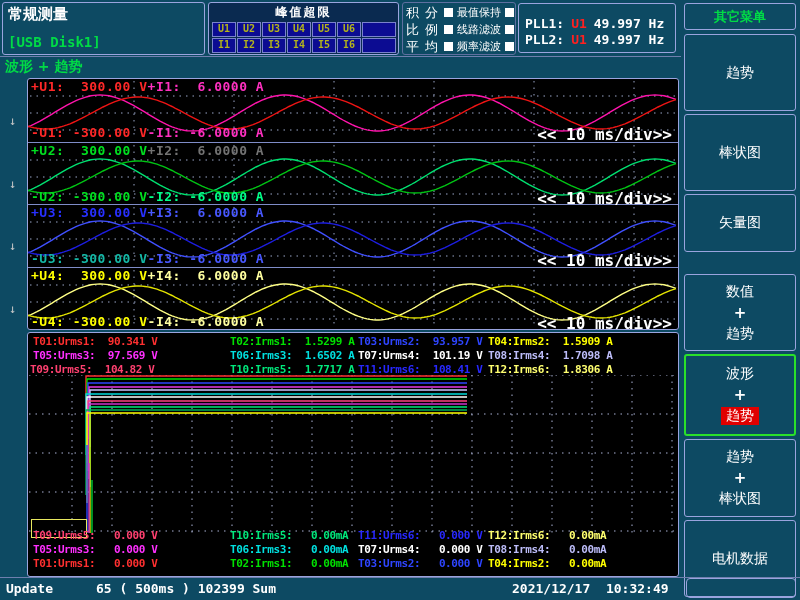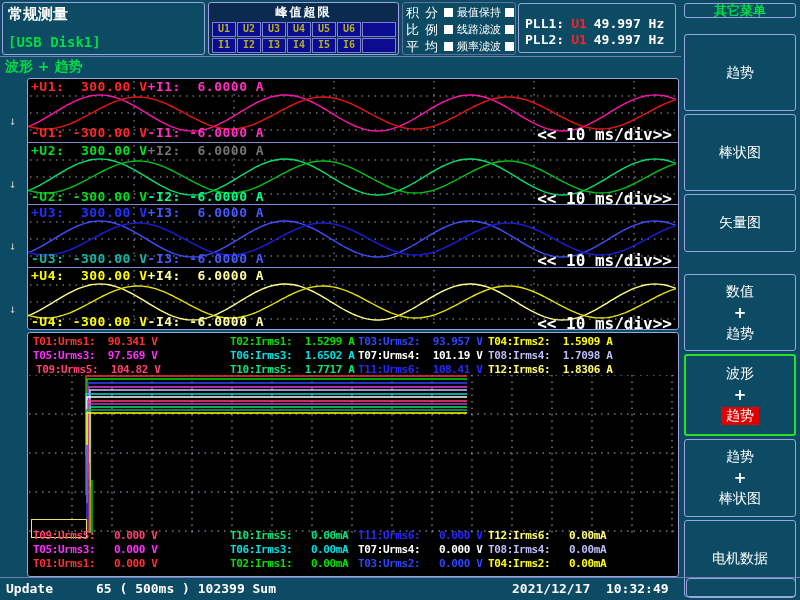--- a/index.html
+++ b/index.html
@@ -36,21 +36,21 @@
   .wlabel{position:absolute;left:3px;font-size:13px;font-weight:bold;letter-spacing:.5px;white-space:pre;z-index:2}
   .wlabel.top{top:0px}
   .wlabel.bot{top:46px}
   .tbase{position:absolute;right:6px;top:46px;color:#fff;font-size:16px;font-weight:bold;z-index:2;white-space:pre}
   .gutarrow{position:absolute;left:9px;color:#c8c8c8;font-size:12px;z-index:3}
   
   .trendpanel{left:27px;top:332px;width:652px;height:245px;background:#000;overflow:hidden}
   .ro{position:absolute;font-size:11px;font-weight:bold;letter-spacing:-0.4px;white-space:pre;z-index:3}
   .cursorbox{position:absolute;left:3px;top:186px;width:56px;height:19px;border:1px solid #e8e860;z-index:2}
   
-  .menutitle{left:684px;top:3px;width:112px;height:15px;display:flex;align-items:center;justify-content:center;
+  .menutitle{left:684px;top:3px;width:112px;height:27px;display:flex;align-items:center;justify-content:center;
              color:#00db46;font-size:13px;font-weight:bold}
   .mitem{position:absolute;left:684px;width:112px;border:1px solid #9aa4de;border-radius:3px;display:flex;
          flex-direction:column;align-items:center;justify-content:center;gap:3px;font-size:14px;color:#fff;cursor:default}
   .mitem.sel{border:2px solid #2ae02a}
   .mline{white-space:pre}
   .mline.hl{background:#e00000;padding:0 5px}
   
   .status{position:absolute;left:0;top:578px;width:800px;height:22px;font-size:13px;font-weight:bold;color:#fff}
   .st-upd{position:absolute;left:6px;top:3px}
   .st-val{position:absolute;left:96px;top:3px;white-space:pre}
@@ -207,21 +207,21 @@
   <div class="panelbox trendpanel" id="trendPanel">
     <div class="cursorbox"></div>
   <span class="ro" style="left: 5px; top: 2px; color: rgb(255, 48, 48); text-align: center;">T01:Urms1:  90.341 V</span>
       <span class="ro" style="left: 202px; top: 2px; color: rgb(0, 224, 0);">T02:Irms1:  1.5299 A</span>
       <span class="ro" style="left: 330px; top: 2px; color: rgb(46, 69, 255);">T03:Urms2:  93.957 V</span>
       <span class="ro" style="left: 460px; top: 2px; color: rgb(255, 255, 0);">T04:Irms2:  1.5909 A</span>
       <span class="ro" style="left: 5px; top: 16px; color: rgb(255, 48, 255);">T05:Urms3:  97.569 V</span>
       <span class="ro" style="left: 202px; top: 16px; color: rgb(0, 224, 224);">T06:Irms3:  1.6502 A</span>
       <span class="ro" style="left: 330px; top: 16px; color: rgb(255, 255, 255);">T07:Urms4:  101.19 V</span>
       <span class="ro" style="left: 460px; top: 16px; color: rgb(188, 188, 248);">T08:Irms4:  1.7098 A</span>
-      <span class="ro" style="left: 8px; top: 30px; color: rgb(255, 64, 112);">T09:Urms5:  104.82 V</span>
+      <span class="ro" style="left: 2px; top: 30px; color: rgb(255, 64, 112);">T09:Urms5:  104.82 V</span>
       <span class="ro" style="left: 202px; top: 30px; color: rgb(0, 232, 124);">T10:Irms5:  1.7717 A</span>
       <span class="ro" style="left: 330px; top: 30px; color: rgb(40, 40, 255);">T11:Urms6:  108.41 V</span>
       <span class="ro" style="left: 460px; top: 30px; color: rgb(255, 255, 112);">T12:Irms6:  1.8306 A</span>
       <span class="ro" style="left: 5px; top: 196px; color: rgb(255, 64, 112);">T09:Urms5:   0.000 V</span>
       <span class="ro" style="left: 202px; top: 196px; color: rgb(0, 232, 124);">T10:Irms5:   0.00mA</span>
       <span class="ro" style="left: 330px; top: 196px; color: rgb(40, 40, 255);">T11:Urms6:   0.000 V</span>
       <span class="ro" style="left: 460px; top: 196px; color: rgb(255, 255, 112);">T12:Irms6:   0.00mA</span>
       <span class="ro" style="left: 5px; top: 210px; color: rgb(255, 48, 255);">T05:Urms3:   0.000 V</span>
       <span class="ro" style="left: 202px; top: 210px; color: rgb(0, 224, 224);">T06:Irms3:   0.00mA</span>
       <span class="ro" style="left: 330px; top: 210px; color: rgb(255, 255, 255);">T07:Urms4:   0.000 V</span>

